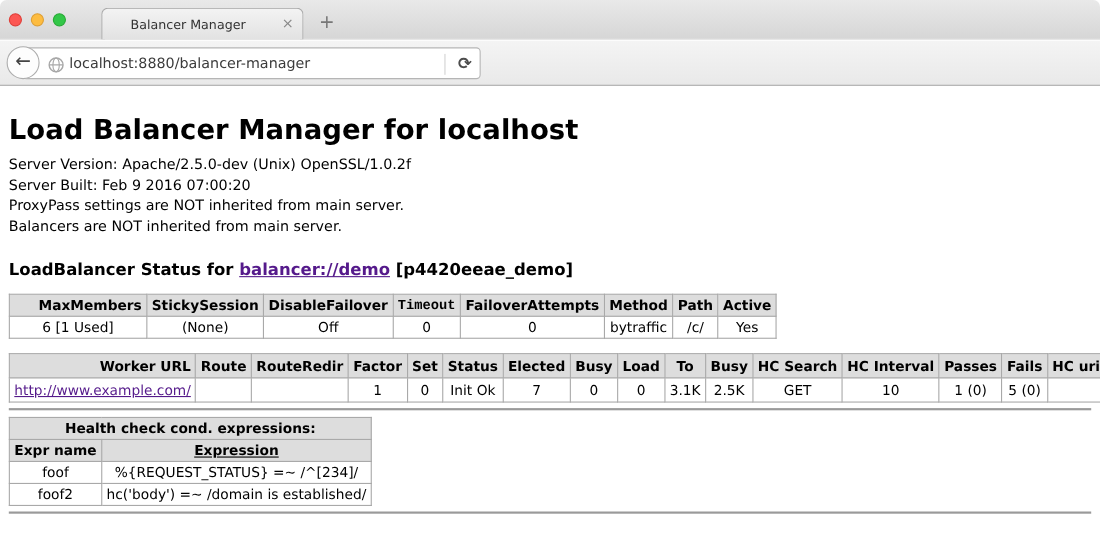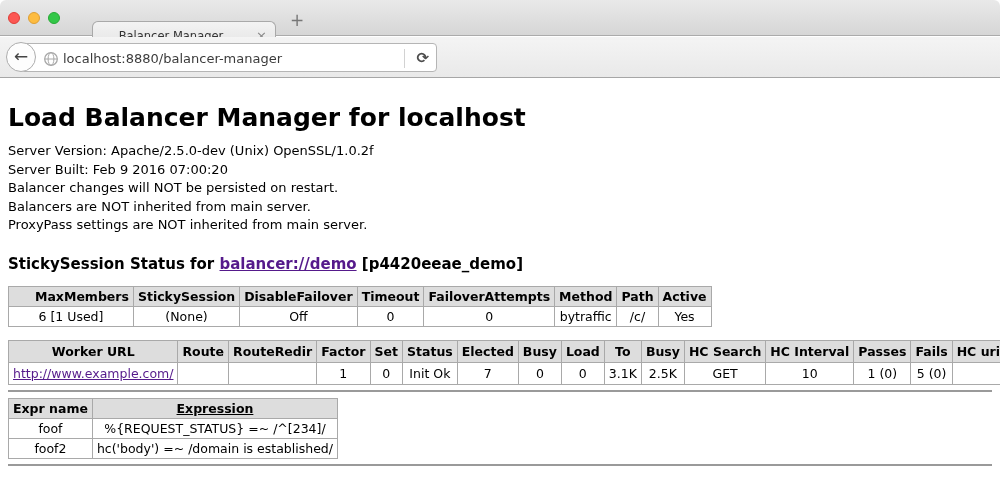--- a/index.html
+++ b/index.html
@@ -9,21 +9,21 @@
 
   
   .titlebar { position:absolute; top:0; left:0; width:1000px; height:36px;
     background:linear-gradient(#e9e9e9,#d6d6d6); border-bottom:1px solid #ababab;
     border-radius:6px 6px 0 0; }
   .traffic { position:absolute; top:12px; width:12px; height:12px; border-radius:50%; }
   .tl-close { left:8px;  background:#fc5753; border:1px solid #df3e38; }
   .tl-min   { left:28px; background:#fdbc40; border:1px solid #de9f34; }
   .tl-zoom  { left:48px; background:#33c748; border:1px solid #27aa35; }
 
-  .tab { position:absolute; top:21px; left:92px; width:184px; height:29px;
+  .tab { position:absolute; top:7px; left:92px; width:184px; height:29px;
     background:linear-gradient(#f3f3f3,#e2e2e2); border:1px solid #a9a9a9; border-bottom:none;
     border-radius:6px 6px 0 0; }
   .tab-title { position:absolute; top:7px; left:0; right:26px; text-align:center;
     font-size:11.5px; color:#333; }
   .tab-close { position:absolute; top:6px; right:8px; font-size:13px; color:#888; cursor:default; }
   .newtab { position:absolute; top:10px; left:290px; font-size:17px; color:#777; }
 
   .navbar { position:absolute; top:37px; left:0; width:1000px; height:41px;
     background:linear-gradient(#f4f4f4,#e9e9e9); border-bottom:1px solid #a6a6a6; }
 
@@ -86,27 +86,27 @@
   .status-h { margin-top:20px; font-size:15px; font-weight:bold; }
   .status-h a { color:#551a8b; text-decoration:underline; }
 
   table { border-collapse:collapse; font-size:12.5px; }
   th, td { border:1px solid #a9a9a9; padding:2px 4px; text-align:center; white-space:nowrap; }
   th { background:#dddddd; font-weight:bold; }
   td a { color:#551a8b; text-decoration:underline; }
 
   .t-balancer { margin-top:13px; }
   .t-balancer th:nth-child(1){width:81px;padding-left:26px;}  .t-balancer th:nth-child(2){width:92px;}
-  .t-balancer th:nth-child(3){width:96px;}  .t-balancer th:nth-child(4){width:49px;}
+  .t-balancer th:nth-child(3){width:96px;}  .t-balancer th:nth-child(4){width:49px;font-family:Liberation Mono, monospace;}
   .t-balancer th:nth-child(5){width:106px;} .t-balancer th:nth-child(6){width:45px;}
   .t-balancer th:nth-child(7){width:27px;margin-left:32px;}  .t-balancer th:nth-child(8){width:31px;}
 
   .t-worker { margin-top:13px; }
   .t-worker th, .t-worker td { padding:3px 4px; }
-  .t-worker th:nth-child(1){width:160px;} .t-worker th:nth-child(2){width:35px;}
+  .t-worker th:nth-child(1){width:160px;text-align:right;} .t-worker th:nth-child(2){width:35px;}
   .t-worker th:nth-child(3){width:70px;}  .t-worker th:nth-child(4){width:39px;}
   .t-worker th:nth-child(5){width:23px;}  .t-worker th:nth-child(6){width:42px;}
   .t-worker th:nth-child(7){width:43px;}  .t-worker th:nth-child(8){width:29px;}
   .t-worker th:nth-child(9){width:29px;}  .t-worker th:nth-child(10){width:31px;}
   .t-worker th:nth-child(11){width:34px;} .t-worker th:nth-child(12){width:59px;}
   .t-worker th:nth-child(13){width:66px;} .t-worker th:nth-child(14){width:41px;}
   .t-worker th:nth-child(15){width:31px;} .t-worker th:nth-child(16){width:37px;}
   .t-worker th:nth-child(17){width:47px;}
 
   hr.rule { border:none; height:2px; background:#9a9a9a; margin:5px 0 6px 0; }
@@ -184,26 +184,25 @@
     <span class="tbicon" style="left:922px;"><span class="burger"></span></span>
     <span class="tbicon" style="left:955px;"><span class="grid-ic"></span></span>
   </div>
 
   <div class="content">
     <h1 class="pagetitle">Load Balancer Manager for localhost</h1>
 
     <div class="info">
       <div>Server Version: Apache/2.5.0-dev (Unix) OpenSSL/1.0.2f</div>
       <div>Server Built: Feb 9 2016 07:00:20</div>
-      <div>Balancer changes will NOT be persisted on restart.</div>
+      <div>ProxyPass settings are NOT inherited from main server.</div>
       <div>Balancers are NOT inherited from main server.</div>
-      <div>ProxyPass settings are NOT inherited from main server.</div>
-    </div>
-
-    <div class="status-h"><span>StickySession Status for </span><a href="#">balancer://demo</a><span> [p4420eeae_demo]</span></div>
+    </div>
+
+    <div class="status-h"><span>LoadBalancer Status for </span><a href="#">balancer://demo</a><span> [p4420eeae_demo]</span></div>
 
     <table class="t-balancer">
       <tbody>
           <tr>
         <th>MaxMembers</th>
         <th>StickySession</th>
         <th>DisableFailover</th>
         <th>Timeout</th>
         <th>FailoverAttempts</th>
         <th>Method</th>
@@ -263,20 +262,23 @@
         <td></td>
 
       </tr>
     </tbody>
       </table>
 
     <hr class="rule">
 
     <table class="t-health">
       <tbody>
+          <tr>
+        <th colspan="2">Health check cond. expressions:</th>
+      </tr>
       <tr>
         <th>Expr name</th>
         <th>Expression</th>
       </tr>
       <tr>
         <td>foof</td>
         <td>%{REQUEST_STATUS} =~ /^[234]/</td>
       </tr>
       <tr>
         <td>foof2</td>

